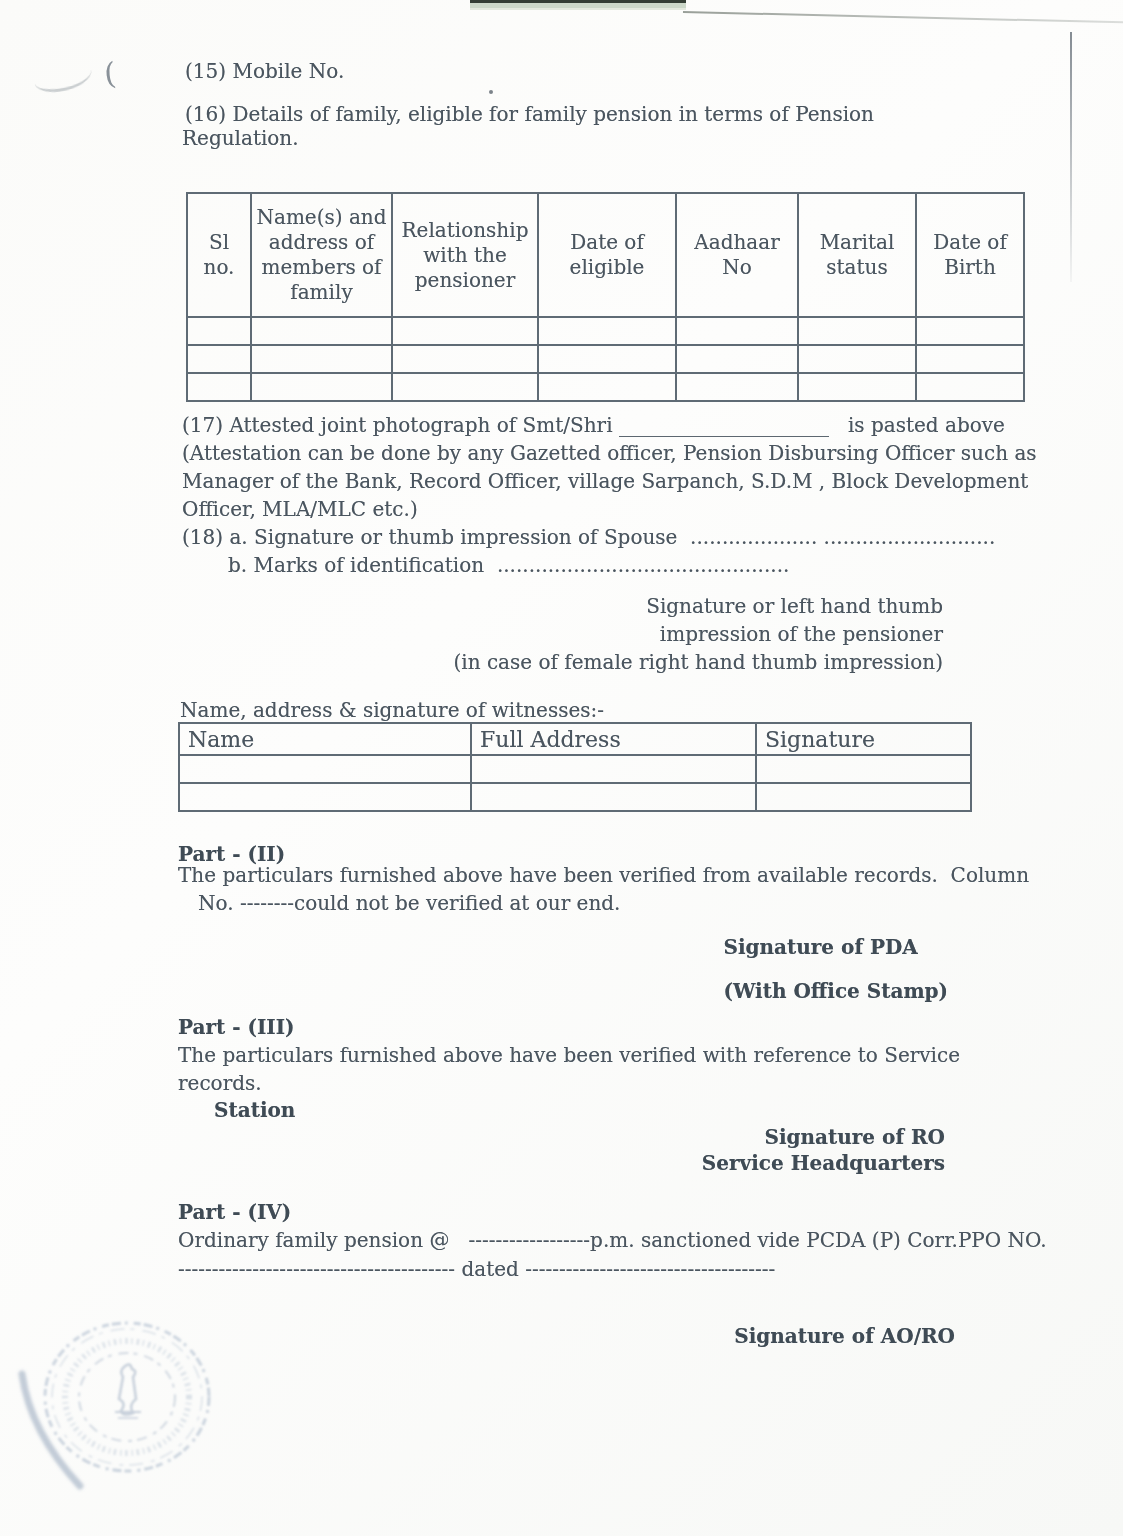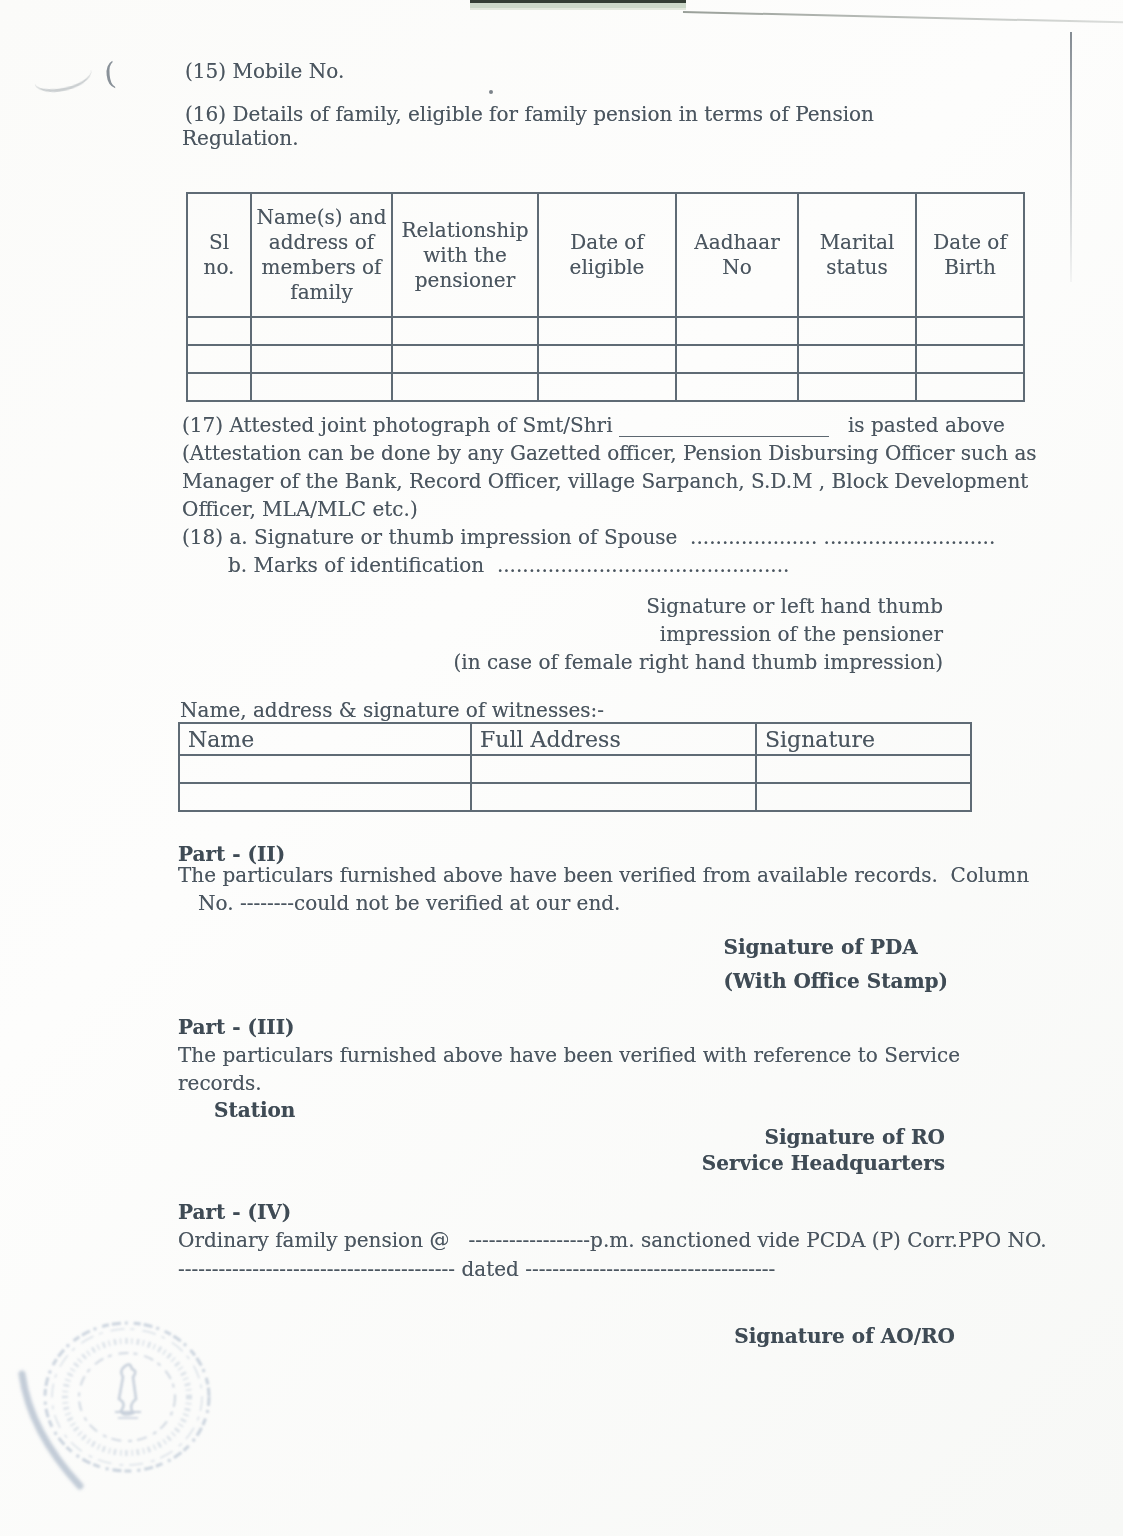--- a/index.html
+++ b/index.html
@@ -151,21 +151,21 @@
     </tr>
   </tbody>
     </table>
 
   <div class="ln bold" style="left:178px;top:821px;margin-top:20px;">Part - (II)</div>
   <div class="ln" style="left:178px;top:862px;">The particulars furnished above have been verified from available records.  Column</div>
   <div class="ln" style="left:178px;top:890px;margin-left:20px;">No. --------could not be verified at our end.</div>
 
   <div style="position:absolute;right:175px;top:934px;text-align:left;">
     <div class="ln bold" style="position:static;">Signature of PDA</div>
-    <div class="ln bold" style="position:static;margin-top:8px;">(With Office Stamp)</div>
+    <div class="ln bold" style="position:static;margin-top:18px;">(With Office Stamp)</div>
   </div>
 
   <div class="ln bold" style="left:178px;top:1014px;">Part - (III)</div>
   <div class="ln" style="left:178px;top:1042px;">The particulars furnished above have been verified with reference to Service</div>
   <div class="ln" style="left:178px;top:1070px;">records.</div>
   <div class="ln bold" style="left:178px;top:1097px;margin-left:36px;">Station</div>
 
   <div style="position:absolute;right:178px;top:1124px;text-align:right;">
     <div class="ln bold" style="position:static;">Signature of RO</div>
     <div class="ln bold" style="position:static;margin-top:0;">Service Headquarters</div>

